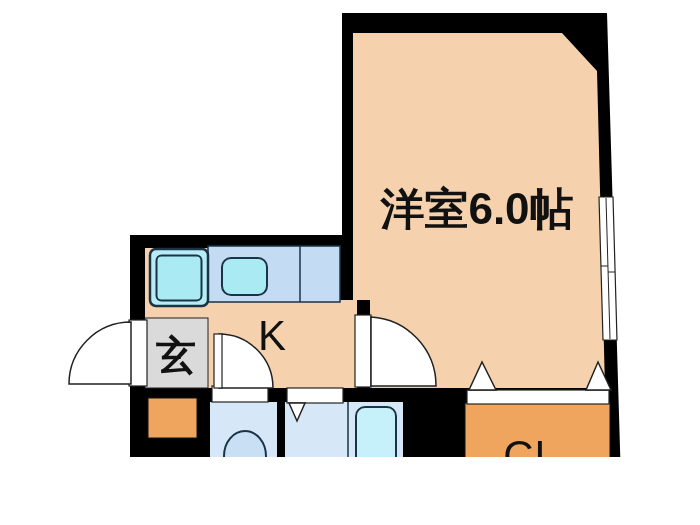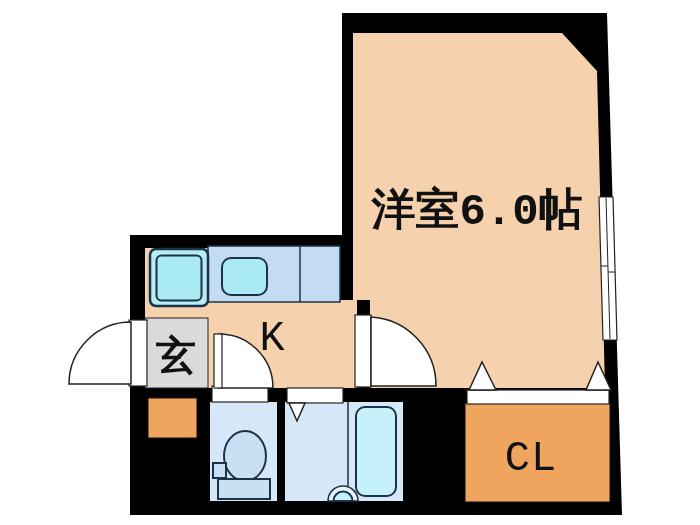--- a/index.html
+++ b/index.html
@@ -1,18 +1,18 @@
 <!DOCTYPE html>
 <html style="--c-wall: #000000; --c-floor_peach: #F5D1AD; --c-closet_orange: #F0A55E; --c-entrance_gray: #DADADA; --c-counter_blue: #C3DCF3; --c-wet_floor_blue: #D6E8F8; --c-fixture_cyan: #A9EAF3; --c-sink_cyan: #B7ECF4; --c-tub_cyan: #C6F0FA; --c-fixture_fill_blue: #C9E0F4; --c-outline_dark: #1A3347;"><head>
 <meta charset="utf-8">
 <style>
   html,body{margin:0;padding:0;background:#ffffff;}
   .stage{
-    width:700px;height:525px;background:#ffffff;position:relative;overflow:hidden;
-    font-family:Liberation Mono, monospace;
+    width:700px;height:457px;background:#ffffff;position:relative;overflow:hidden;
+    font-family:Liberation Sans, sans-serif;
   }
   svg{display:block}
   
   .f-wall   {fill:var(--c-wall,#000000);}
   .f-peach  {fill:var(--c-floor_peach,#F5D1AD);}
   .f-gray   {fill:var(--c-entrance_gray,#DADADA);stroke:#222;stroke-width:1;}
   .f-orange {fill:var(--c-closet_orange,#F0A55E);stroke:#111;stroke-width:1;}
   .f-counter{fill:var(--c-counter_blue,#C3DCF3);stroke:var(--c-outline_dark,#1A3347);stroke-width:1.5;}
   .f-wet    {fill:var(--c-wet_floor_blue,#D6E8F8);}
   .f-cyan   {fill:var(--c-fixture_cyan,#A9EAF3);stroke:var(--c-outline_dark,#1A3347);stroke-width:2;}

